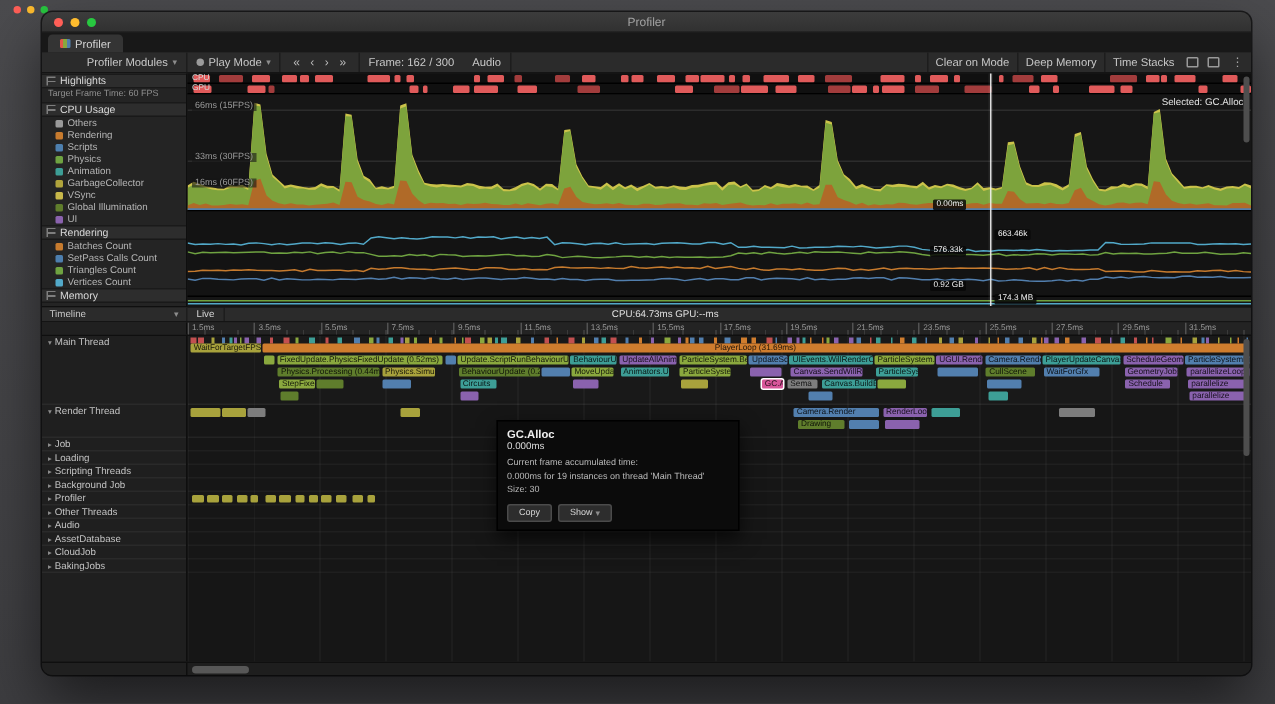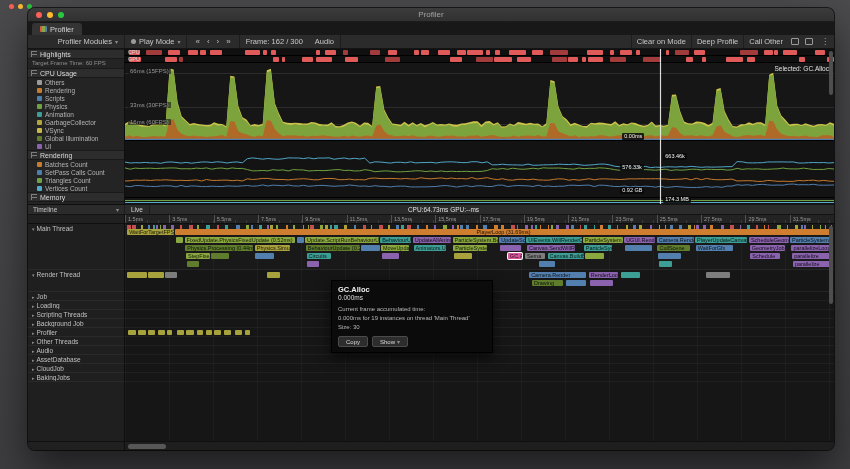--- a/index.html
+++ b/index.html
@@ -161,24 +161,24 @@
       </div>
       <div class="tb-label">Frame: 162 / 300</div>
       <div class="tb-cell">
         <span>Audio</span>
       </div>
       <div class="tb-right">
         <div class="tb-toggle">
           <span>Clear on Mode</span>
         </div>
         <div class="tb-toggle">
-          <span>Deep Profile</span>
+          <span>Deep Memory</span>
         </div>
         <div class="tb-toggle">
-          <span>Call Other</span>
+          <span>Time Stacks</span>
         </div>
         <span class="ic-box"></span>
         <span class="ic-box"></span>
         <span class="kebab">⋮</span>
       </div>
     </div>
 
     <div class="main">
       <div class="sidebar">
         <div class="mod-header">

